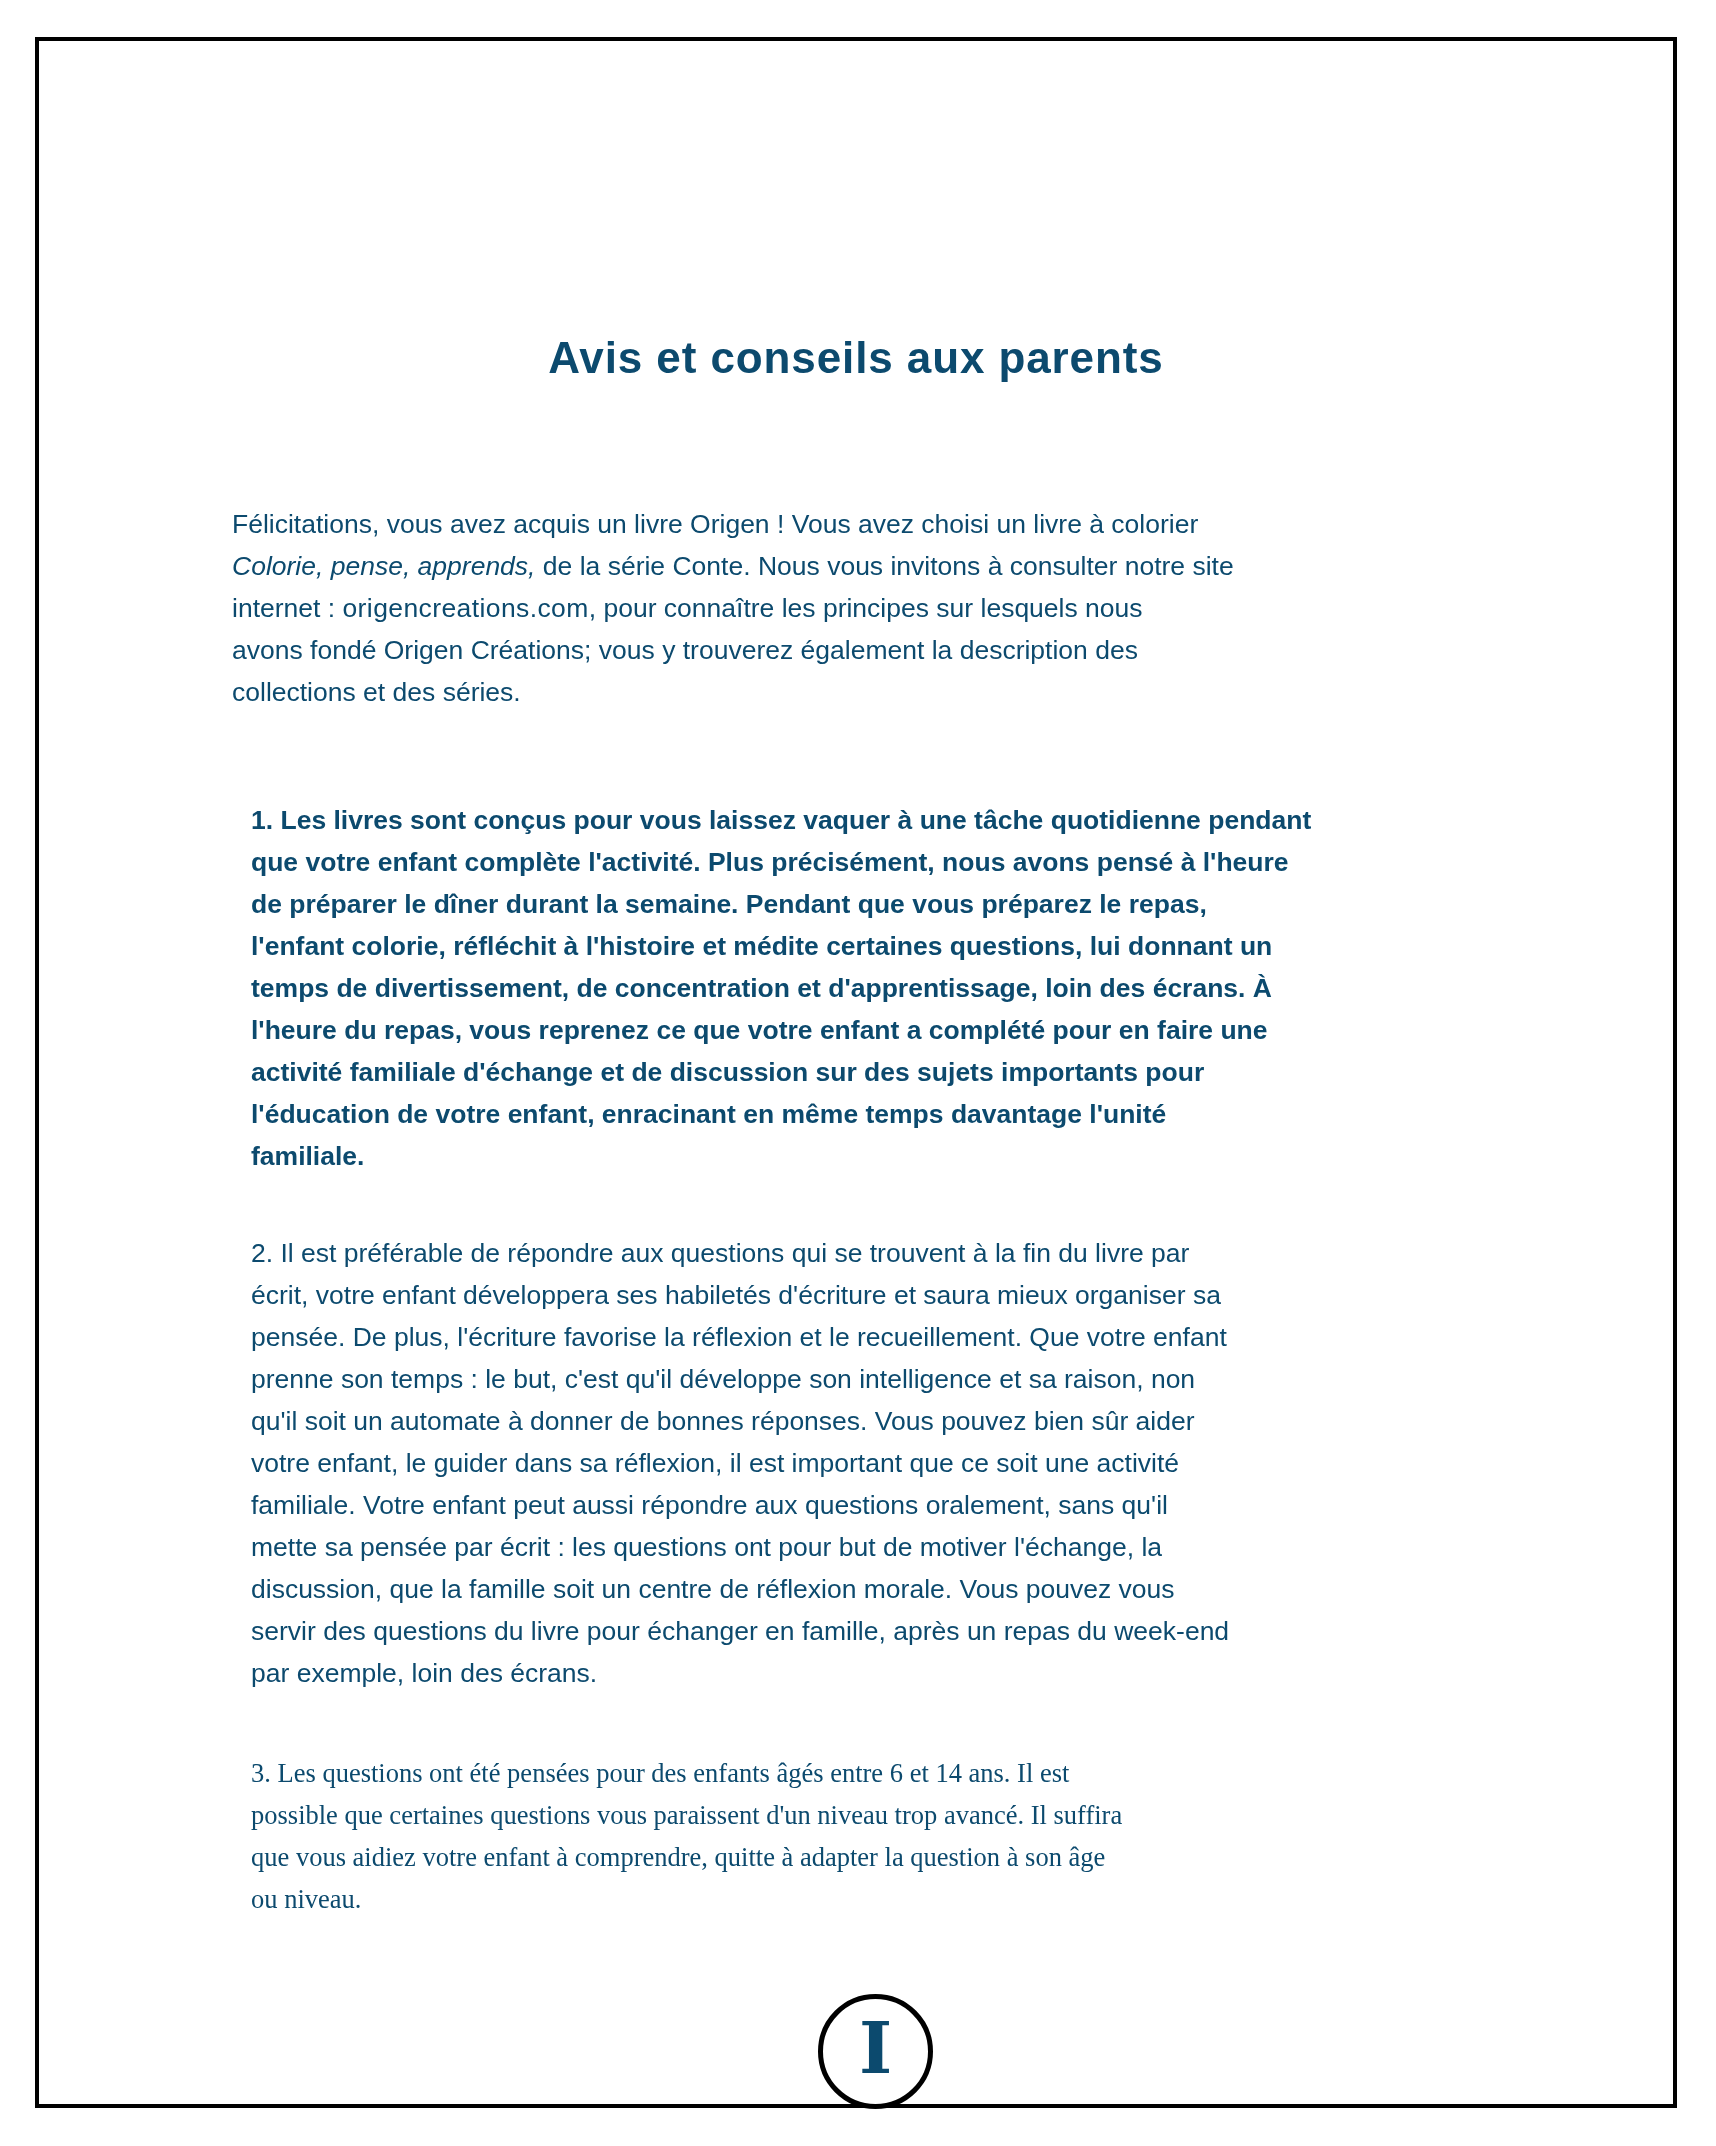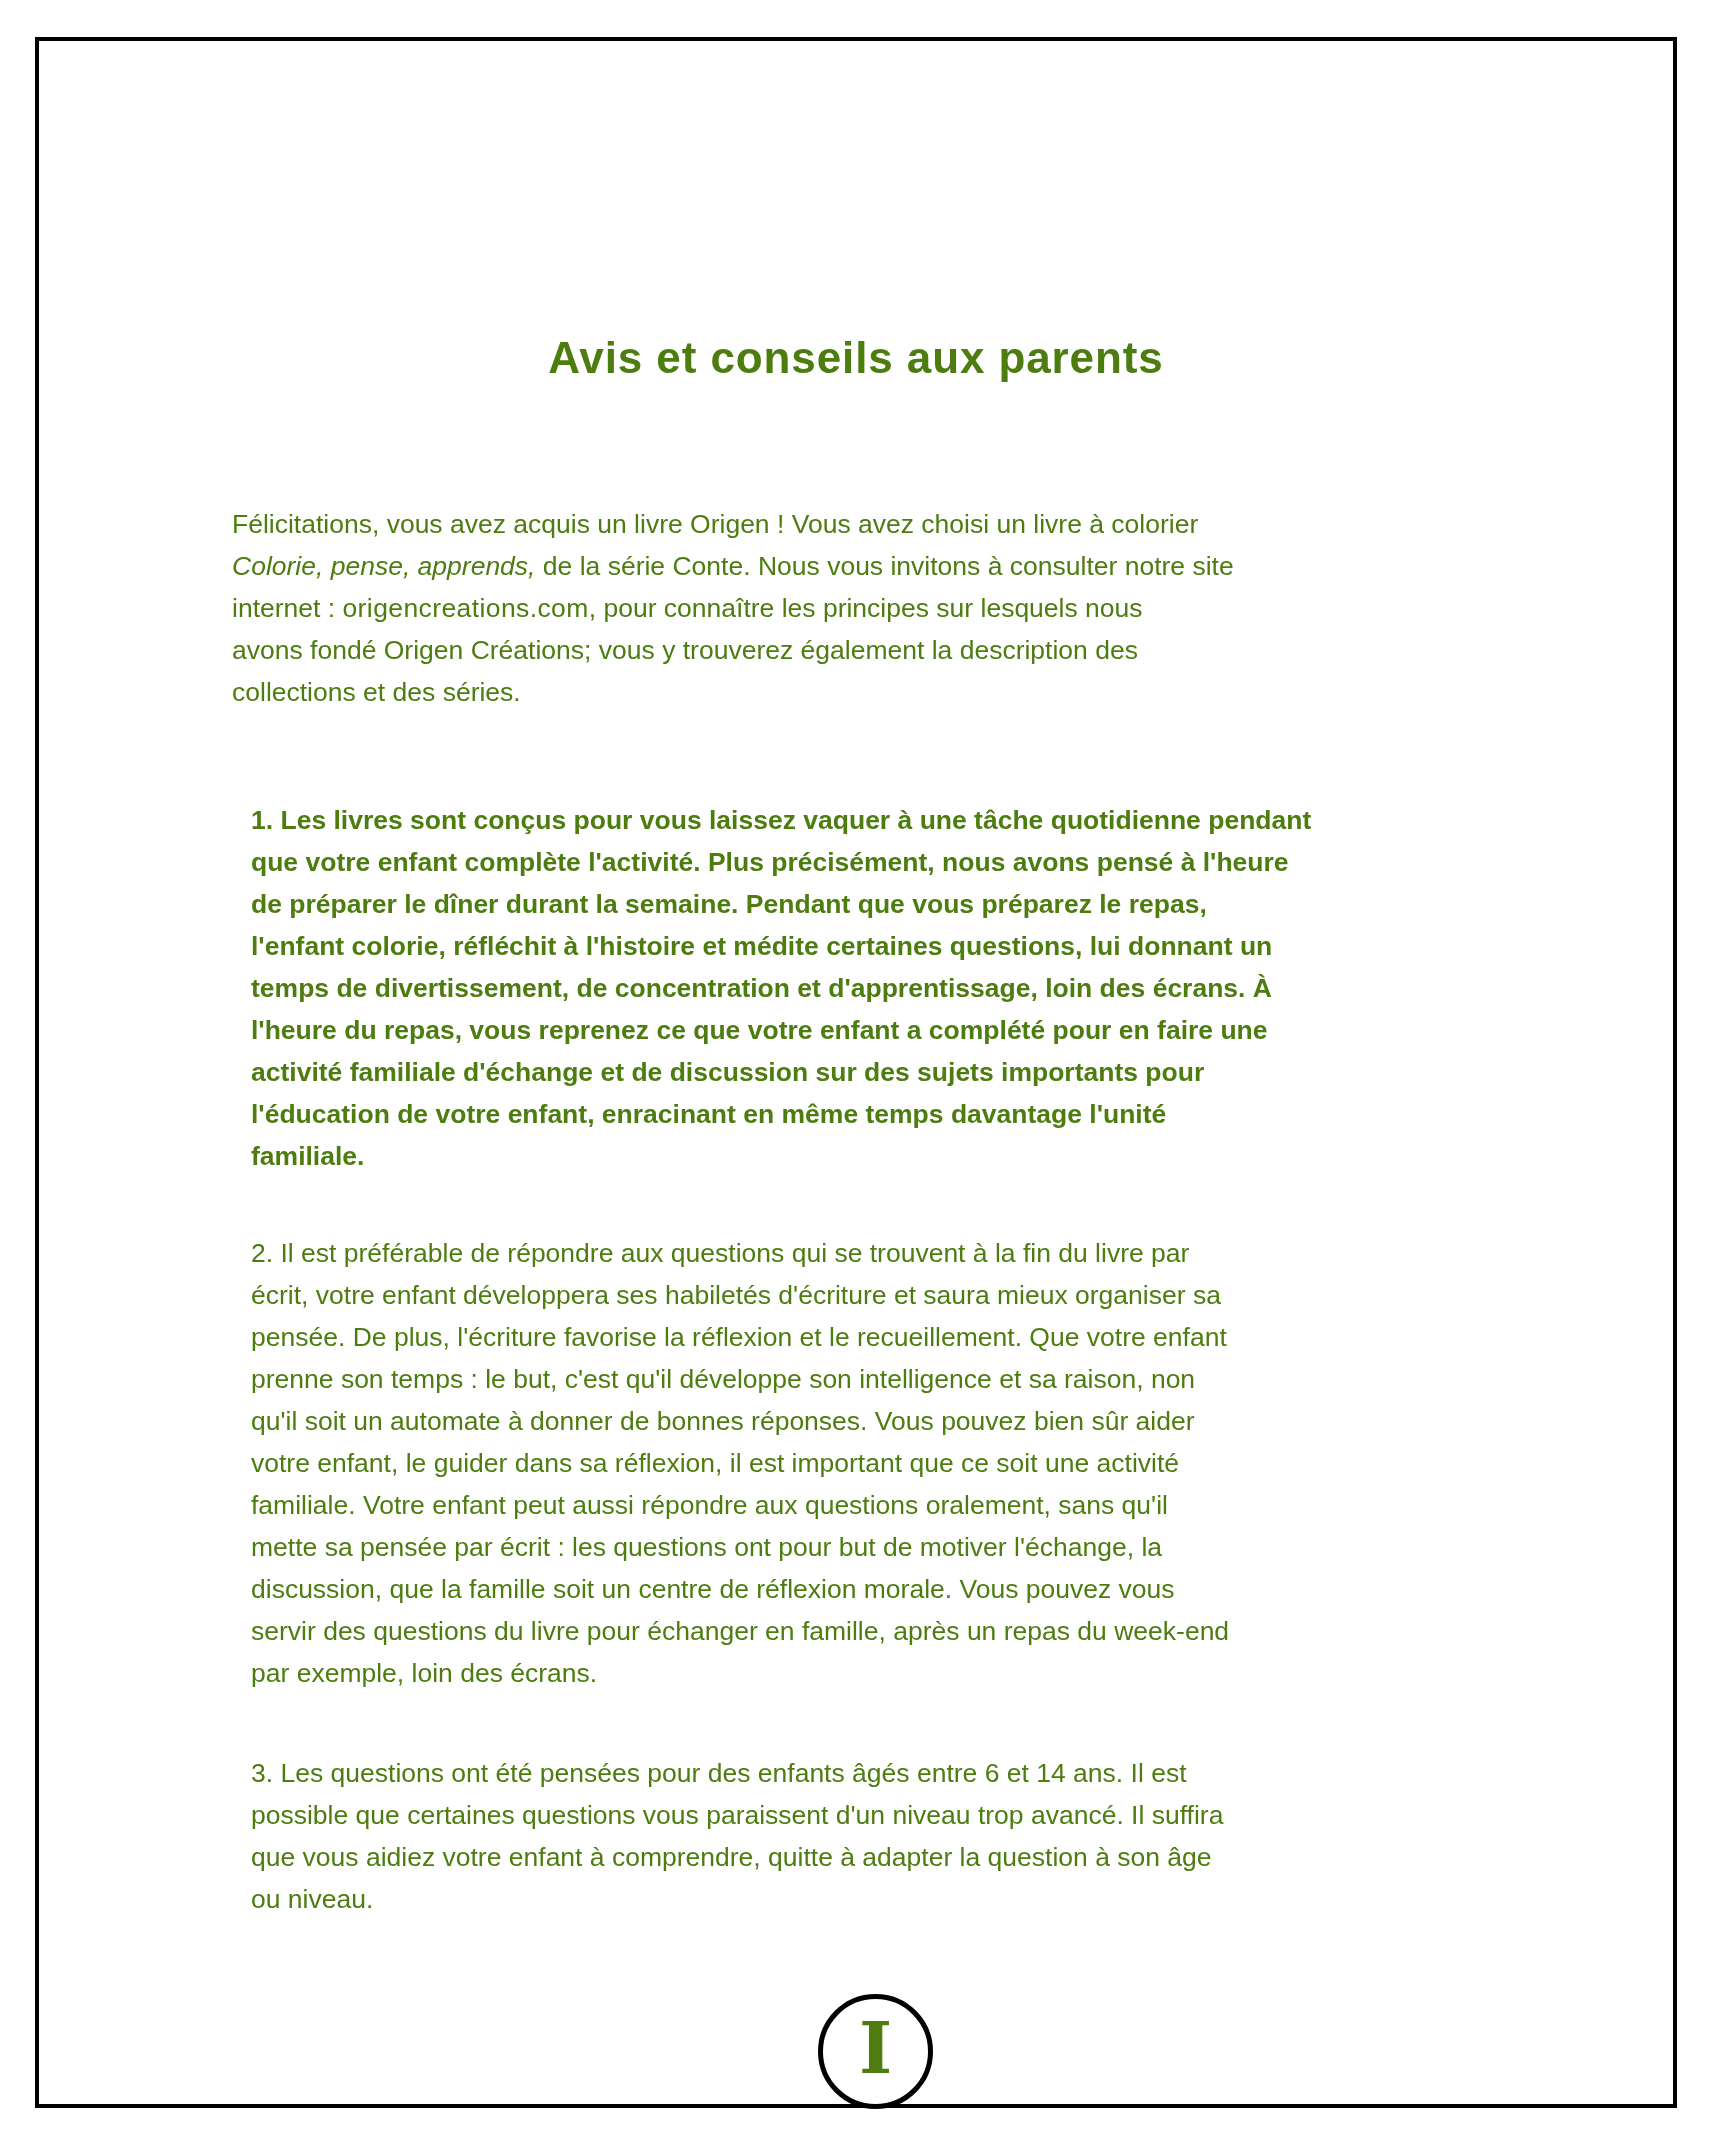--- a/index.html
+++ b/index.html
@@ -5,21 +5,21 @@
   html, body {
     margin: 0;
     padding: 0;
     background: #ffffff;
   }
   .canvas {
     position: relative;
     width: 1717px;
     height: 2146px;
     background: #ffffff;
-    color: #4d7c0f;
+    color: #0c4a6e;
     font-family: "Liberation Sans", sans-serif;
     overflow: hidden;
   }
   .frame {
     position: absolute;
     left: 35px;
     top: 37px;
     width: 1642px;
     height: 2071px;
     border: 4.4px solid #000000;
@@ -54,21 +54,21 @@
     position: absolute;
     left: 251px;
     width: 1253px;
     font-size: 26.5px;
     line-height: 42px;
     text-align: left;
     white-space: pre;
   }
   .para1 { top: 799px; font-weight: bold; }
   .para2 { top: 1232px; }
-  .para3 { top: 1752px; }
+  .para3 { top: 1752px; font-family: Liberation Serif, serif; }
   .page-num {
     position: absolute;
     left: 818px;
     top: 1994px;
     width: 115px;
     height: 115px;
     border: 5.3px solid #000000;
     border-radius: 50%;
     background: #ffffff;
     box-sizing: border-box;

